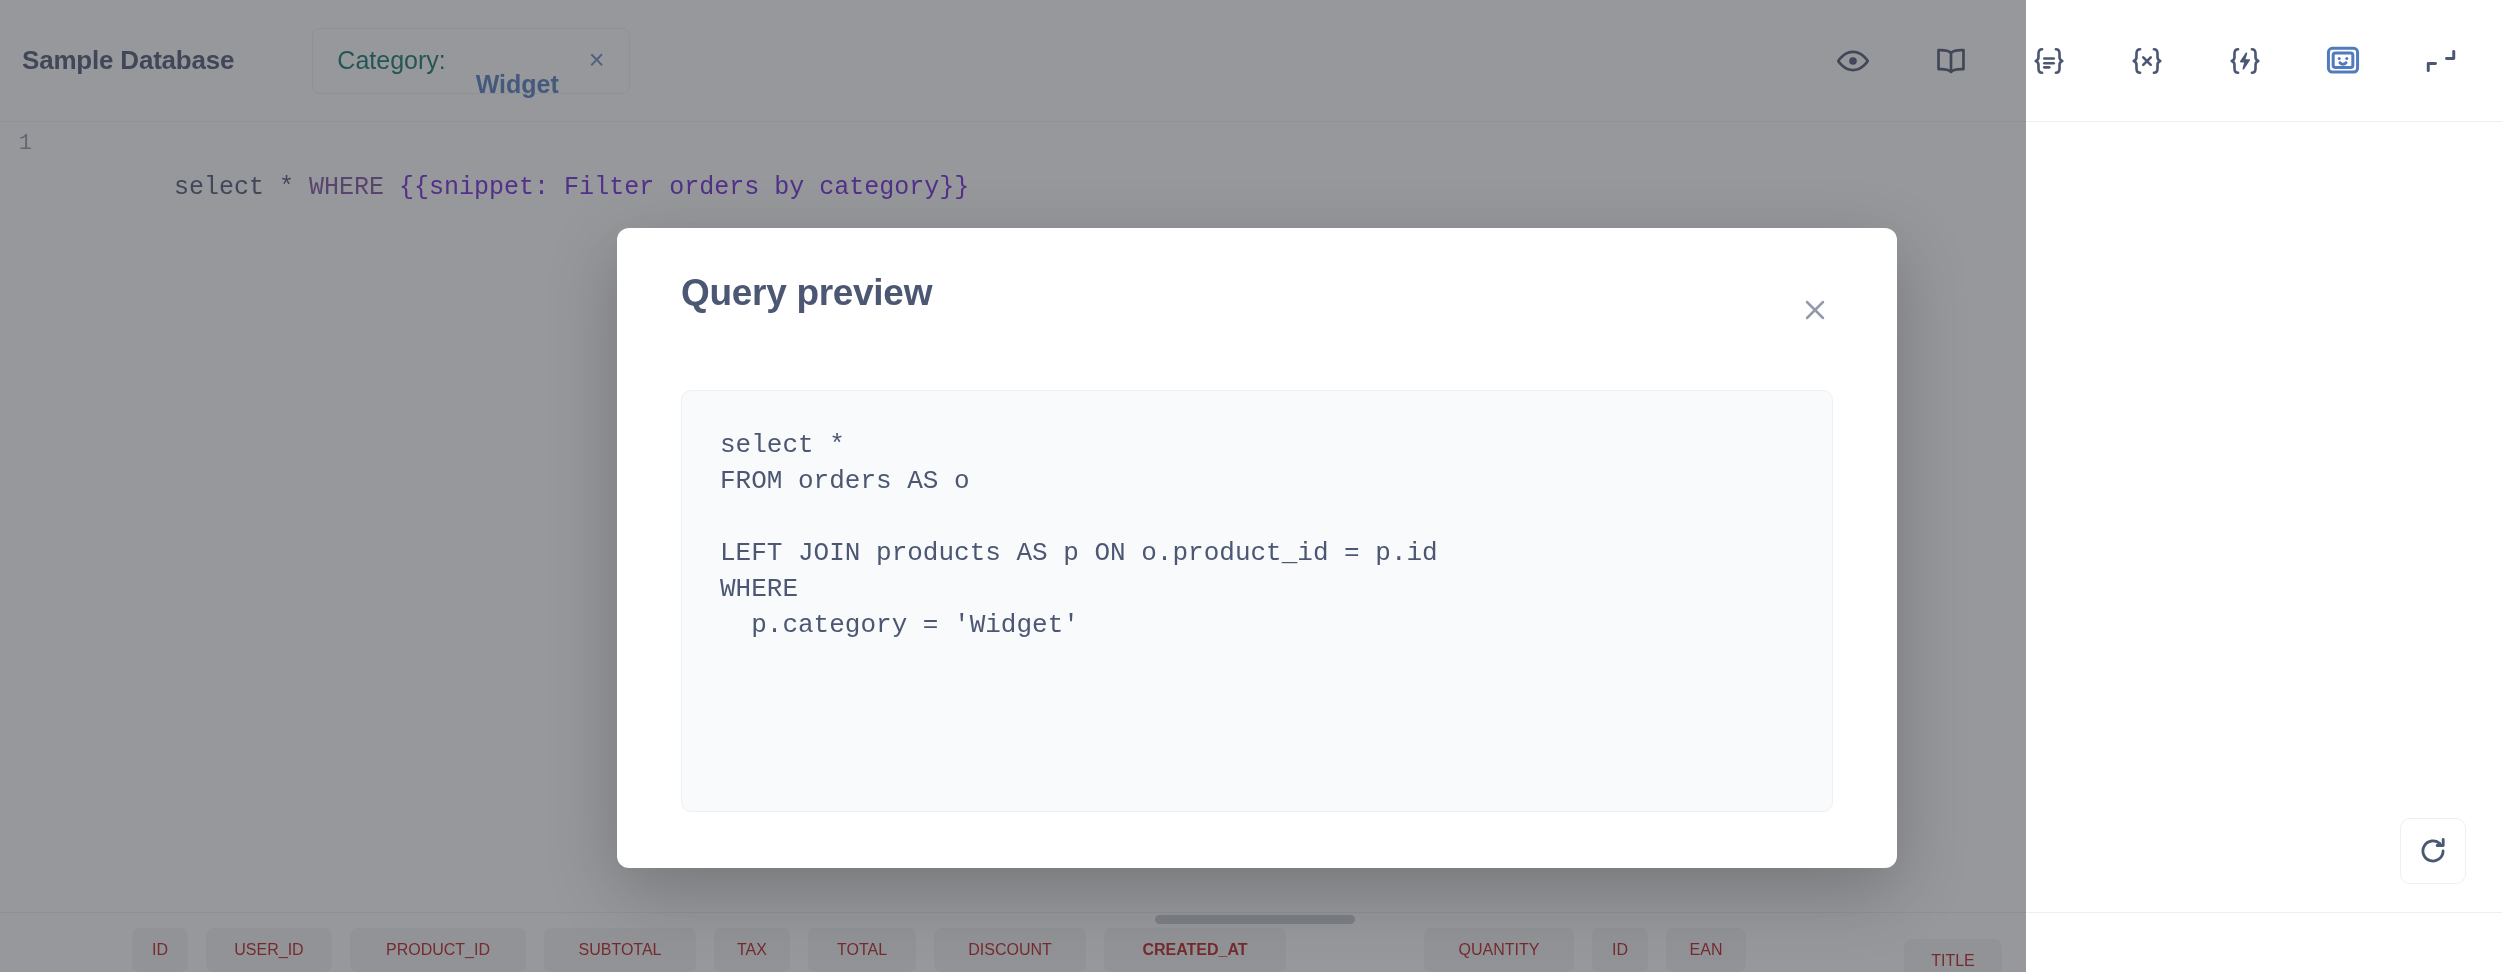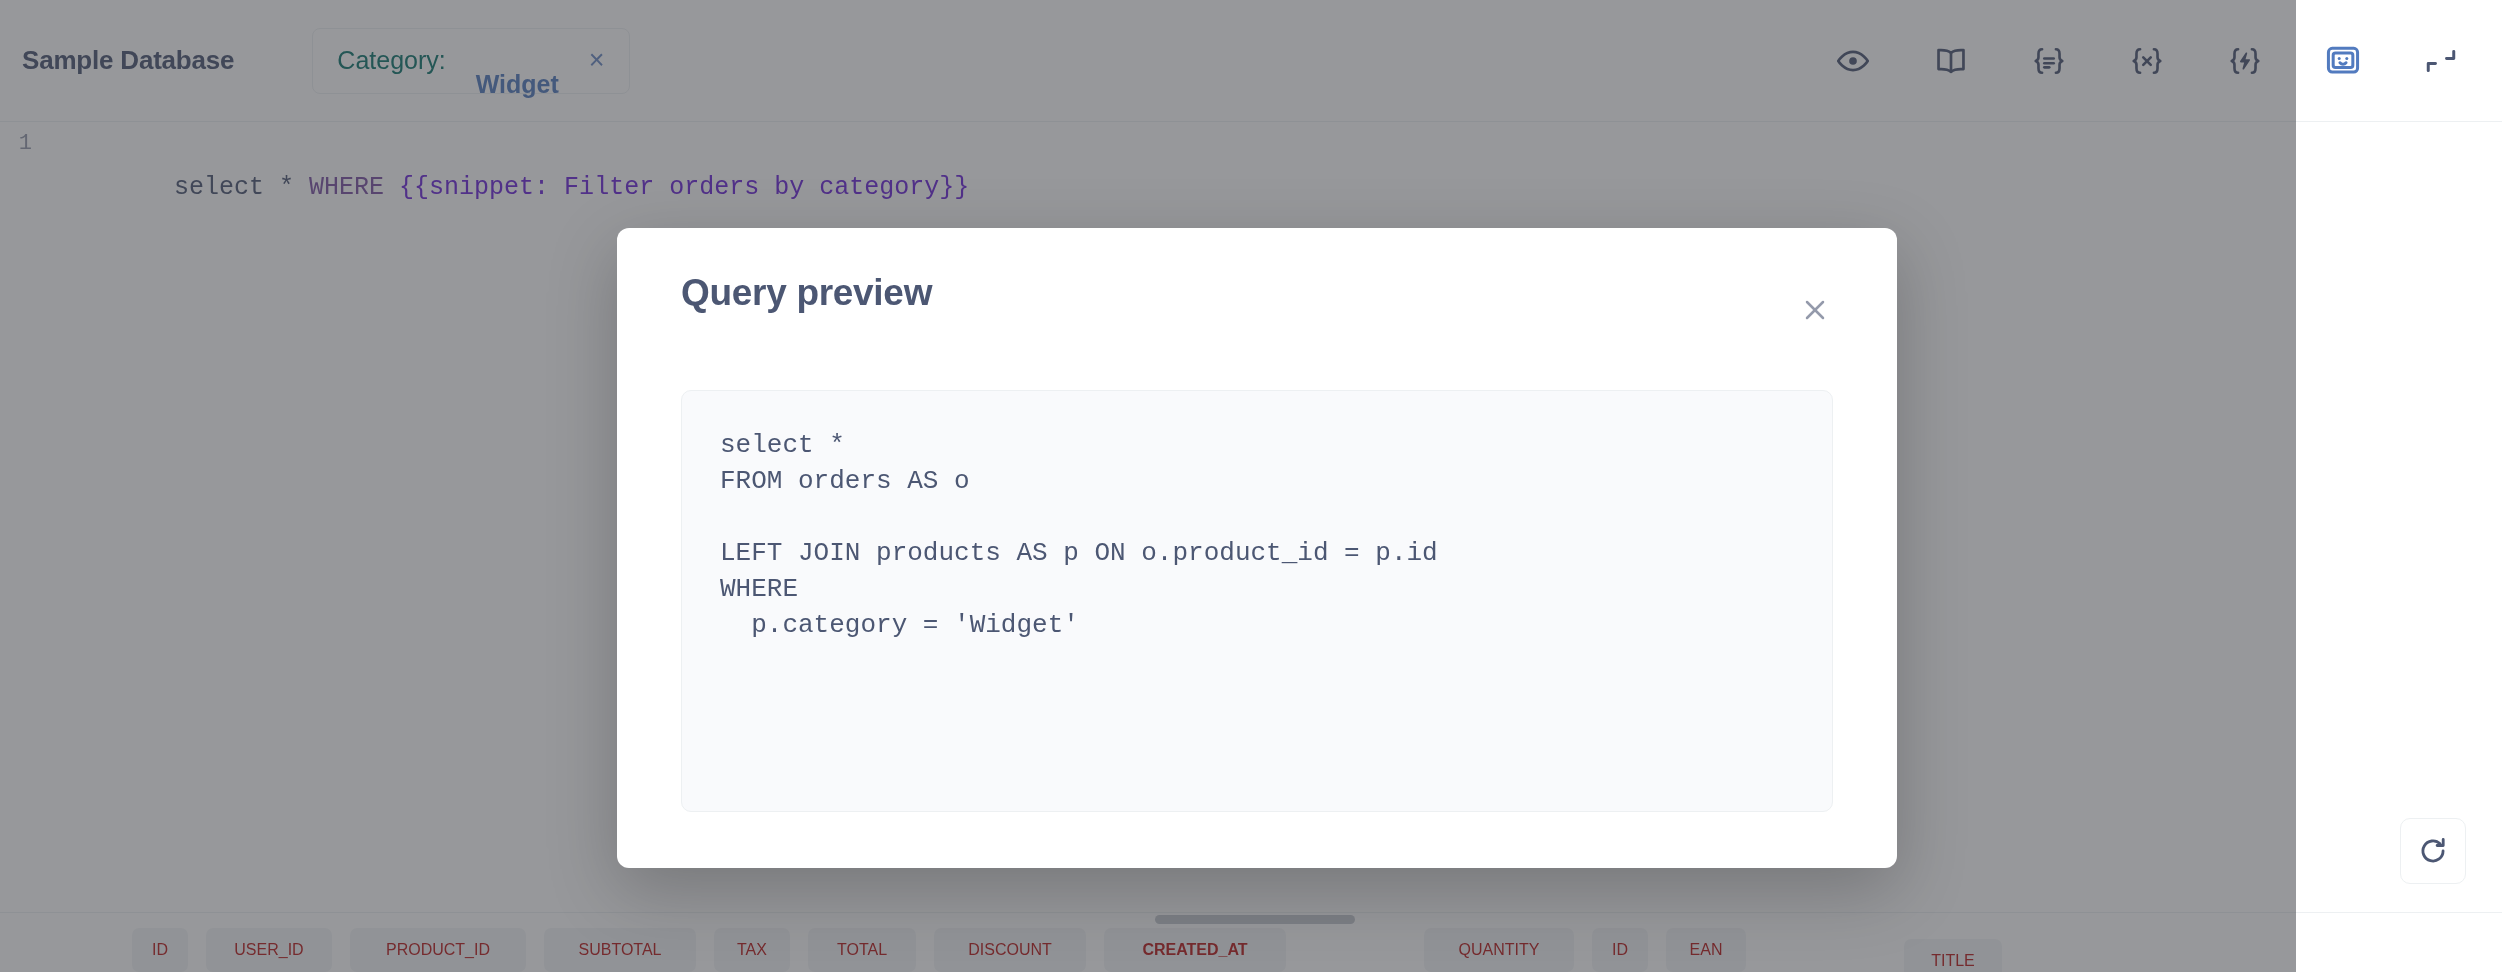--- a/index.html
+++ b/index.html
@@ -7,21 +7,21 @@
   html, body {
     width: 2502px;
     height: 972px;
     overflow: hidden;
     font-family: "Liberation Sans", sans-serif;
     background: #ffffff;
   }
 
   #app {
     position: relative;
-    width: 2296px;
+    width: 2026px;
     height: 972px;
     background: #ffffff;
   }
 
   
   .editor-header {
     position: absolute;
     top: 0; left: 0;
     width: 2502px;
     height: 122px;

